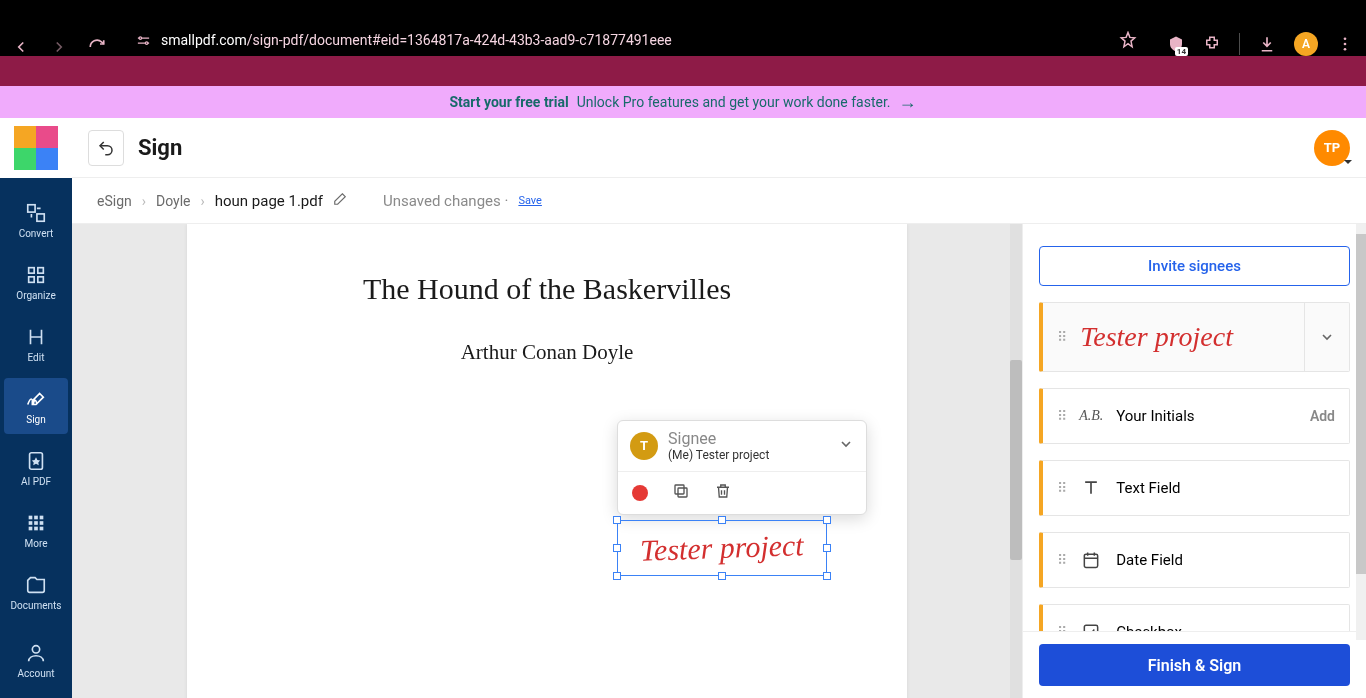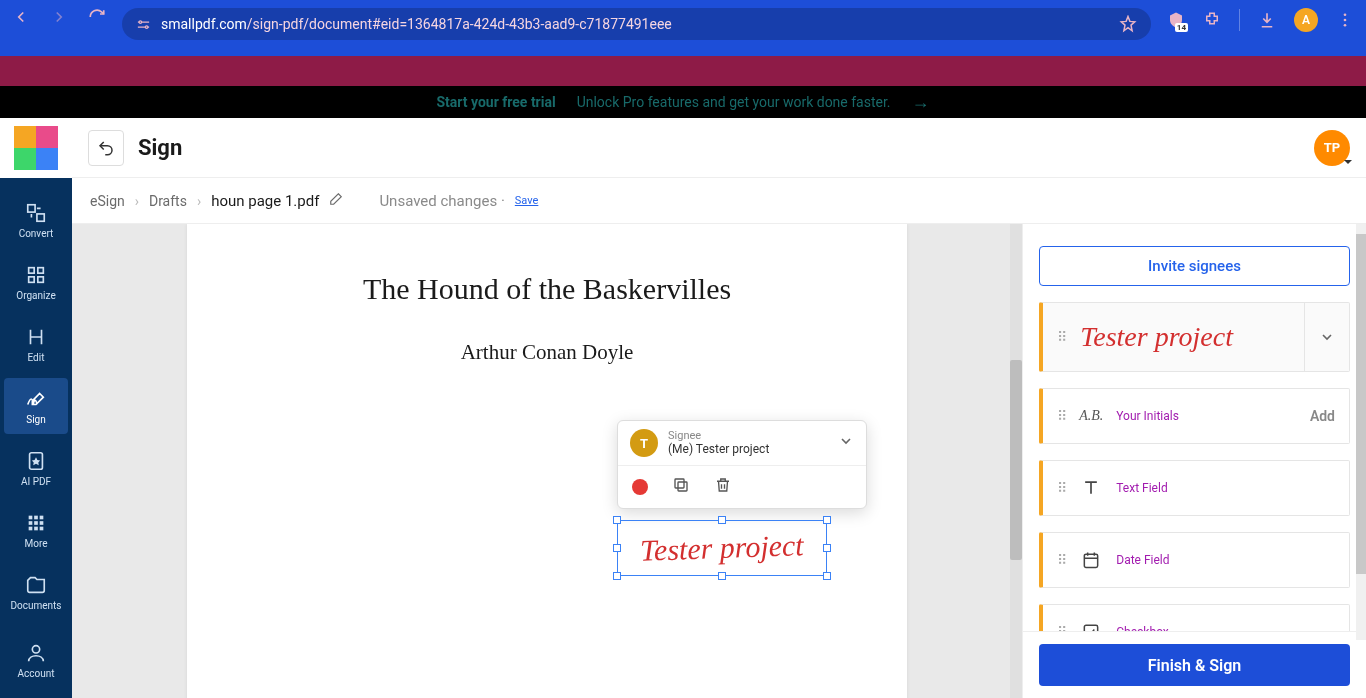--- a/index.html
+++ b/index.html
@@ -1,32 +1,32 @@
 <!DOCTYPE html>
 <html><head>
 <meta charset="utf-8">
 <style>
 * { margin: 0; padding: 0; box-sizing: border-box; font-family: -apple-system, BlinkMacSystemFont, "Segoe UI", Roboto, sans-serif; }
 body { width: 1366px; height: 698px; overflow: hidden; background: #fff; }
 
 
-.browser-bar { height: 56px; background: #1d4ed8; display: flex; align-items: flex-start; padding: 8px 12px; gap: 16px; }
+.browser-bar { height: 56px; background: #000000; display: flex; align-items: flex-end; padding: 0 12px; gap: 16px; }
 .browser-nav { display: flex; gap: 20px; align-items: center; }
 .browser-icon { color: #e8b4c6; cursor: pointer; display: flex; }
 .browser-icon.disabled { opacity: 0.5; }
 .url-bar { flex: 1; height: 32px; background: rgba(0,0,0,0.2); border-radius: 16px; display: flex; align-items: center; padding: 0 14px; gap: 10px; color: #f5d5e1; font-size: 14px; }
 .url-host { color: #fff; }
 .browser-right { display: flex; gap: 18px; align-items: center; }
 .ext-badge { position: relative; }
 .ext-badge .count { position: absolute; bottom: -3px; right: -3px; background: #fff; color: #333; font-size: 8px; padding: 0 2px; border-radius: 2px; font-weight: bold; }
 .profile-dot { width: 24px; height: 24px; border-radius: 50%; background: #f5a623; color: #fff; display: flex; align-items: center; justify-content: center; font-size: 12px; font-weight: 600; }
 .browser-stripe { height: 30px; background: #8e1b47; }
 
 
-.trial-banner { height: 32px; background: #000000; display: flex; align-items: center; justify-content: center; font-size: 14px; color: #186a6a; gap: 21px; }
+.trial-banner { height: 32px; background: #f0abfc; display: flex; align-items: center; justify-content: center; font-size: 14px; color: #186a6a; gap: 8px; }
 .trial-banner .bold { font-weight: 700; }
 .trial-banner .arrow { font-size: 18px; }
 
 
 .app-header { height: 60px; border-bottom: 1px solid #eee; display: flex; align-items: center; padding: 0; }
 .left-rail { width: 72px; background: #06315e; height: calc(698px - 56px - 30px - 32px); position: absolute; top: 118px; left: 0; display: flex; flex-direction: column; align-items: center; padding-top: 10px; gap: 2px; }
 .logo-box { width: 44px; height: 44px; margin: 8px; display: grid; grid-template-columns: 1fr 1fr; grid-template-rows: 1fr 1fr; }
 .logo-box > div:nth-child(1){ background:#f5a623;} .logo-box > div:nth-child(2){ background:#e94b8a;}
 .logo-box > div:nth-child(3){ background:#3dd66a;} .logo-box > div:nth-child(4){ background:#3b82f6;}
 
@@ -36,42 +36,42 @@
 .rail-bottom { margin-top: auto; margin-bottom: 10px; }
 
 .header-inner { margin-left: 72px; display: flex; align-items: center; width: calc(100% - 72px); padding: 0 16px; height: 60px; }
 .undo-btn { width: 36px; height: 36px; border: 1px solid #ddd; border-radius: 4px; display: flex; align-items: center; justify-content: center; margin-right: 14px; cursor: pointer; }
 .tool-title { font-size: 22px; font-weight: 700; color: #1a1a1a; }
 .header-spacer { flex: 1; }
 .user-chip { width: 36px; height: 36px; border-radius: 50%; background: #ff8a00; color: #fff; display: flex; align-items: center; justify-content: center; font-weight: 700; font-size: 13px; position: relative; cursor: pointer; }
 .user-chip::after { content: ""; position: absolute; bottom: -2px; right: -2px; border: 4px solid transparent; border-top-color: #333; }
 
 
-.crumb-row { margin-left: 72px; height: 46px; border-bottom: 1px solid #eee; display: flex; align-items: center; padding: 0 18px; gap: 10px; font-size: 14px; }
+.crumb-row { margin-left: 72px; height: 46px; border-bottom: 1px solid #eee; display: flex; align-items: center; padding: 0 25px; gap: 10px; font-size: 14px; }
 .crumb-link { color: #6b6b6b; cursor: pointer; }
 .crumb-sep { color: #bbb; }
 .crumb-current { color: #1a1a1a; font-size: 15px; }
 .pencil { color: #6b6b6b; cursor: pointer; }
 .crumb-status { margin-left: 26px; color: #8a8a8a; font-size: 15px; text-align: right; }
 .save-link { color: #2563eb; text-decoration: underline; cursor: pointer; font-size: 11px; }
 
 
 .main-wrap { margin-left: 72px; display: flex; height: calc(698px - 118px - 60px - 46px); }
 .canvas-area { flex: 1; background: #e9e9e9; position: relative; overflow: hidden; }
 .canvas-scroll { position: absolute; right: 0; top: 0; width: 12px; height: 100%; background: #e0e0e0; }
 .canvas-thumb { position: absolute; right: 0; top: 136px; width: 12px; height: 200px; background: #bdbdbd; border-radius: 2px; }
 .page { width: 720px; min-height: 900px; background: #fff; margin: 0 auto; position: relative; margin-top: 0; box-shadow: 0 0 4px rgba(0,0,0,0.08); }
 .doc-title { text-align: center; padding-top: 48px; font-family: Georgia, serif; font-size: 30px; color: #1a1a1a; }
 .doc-author { text-align: center; margin-top: 34px; font-family: Georgia, serif; font-size: 21px; color: #1a1a1a; }
 
 .sig-popup { position: absolute; top: 196px; left: 430px; width: 250px; background: #fff; border: 1px solid #ddd; border-radius: 6px; box-shadow: 0 4px 16px rgba(0,0,0,0.15); }
 .sig-head { display: flex; align-items: center; padding: 8px 12px; gap: 10px; }
 .sig-avatar { width: 28px; height: 28px; border-radius: 50%; background: #d39b12; color: #fff; display: flex; align-items: center; justify-content: center; font-weight: 700; font-size: 13px; }
 .sig-info { flex: 1; line-height: 1.2; }
-.sig-label { font-size: 11px; color: #888; }
+.sig-label { font-size: 16px; color: #888; }
 .sig-name { font-size: 12px; color: #333; }
 .sig-chev { color: #666; cursor: pointer; }
 .sig-tools { border-top: 1px solid #eee; display: flex; align-items: center; gap: 24px; padding: 10px 14px; }
 .color-dot { width: 16px; height: 16px; border-radius: 50%; background: #e53935; cursor: pointer; }
 .tool-ico { color: #555; cursor: pointer; }
 
 .sig-box { position: absolute; top: 296px; left: 430px; width: 210px; height: 56px; border: 1.5px solid #3b82f6; display: flex; align-items: center; justify-content: center; }
 .sig-text { font-family: "Brush Script MT", cursive; font-size: 30px; color: #d32f2f; transform: rotate(-2deg); font-style: italic; }
 .handle { position: absolute; width: 8px; height: 8px; background: #fff; border: 1.5px solid #3b82f6; }
 .h-tl{top:-5px;left:-5px;} .h-tr{top:-5px;right:-5px;} .h-bl{bottom:-5px;left:-5px;} .h-br{bottom:-5px;right:-5px;}
@@ -82,21 +82,21 @@
 .right-panel { width: 344px; background: #fff; border-left: 1px solid #eee; display: flex; flex-direction: column; position: relative; }
 .panel-body { flex: 1; padding: 22px 16px 10px; overflow-y: auto; }
 .panel-scroll { position: absolute; right: 0; top: 0; width: 10px; height: calc(100% - 58px); background: #f0f0f0; }
 .panel-thumb { position: absolute; right: 0; top: 10px; width: 10px; height: 340px; background: #c8c8c8; }
 
 .invite-btn { width: 100%; height: 40px; border: 1.5px solid #2563eb; color: #2563eb; background: #fff; border-radius: 4px; font-size: 15px; font-weight: 500; cursor: pointer; }
 .field-card { margin-top: 16px; border: 1px solid #e5e5e5; border-left: 4px solid #f5a623; border-radius: 2px; display: flex; align-items: center; padding: 0 14px; height: 56px; gap: 14px; cursor: grab; position: relative; background:#fff; }
 .field-card.sig { height: 70px; background: #fafafa; }
 .drag-dots { color: #aaa; font-size: 14px; letter-spacing: -1px; }
 .field-ico { width: 22px; display: flex; justify-content: center; color: #444; }
-.field-label { flex: 1; font-size: 12px; color: #a21caf; }
+.field-label { flex: 1; font-size: 15px; color: #000000; }
 .field-add { color: #888; font-size: 14px; font-weight: 600; cursor: pointer; }
 .field-chev { color: #666; cursor: pointer; padding-left: 14px; border-left: 1px solid #e5e5e5; height: 100%; display:flex; align-items:center; }
 .sig-script { font-family: "Brush Script MT", cursive; font-size: 28px; color: #d32f2f; font-style: italic; flex:1; }
 .ab-ico { font-family: Georgia, serif; font-style: italic; font-size: 14px; color: #555; }
 
 .finish-bar { padding: 12px 16px; border-top: 1px solid #eee; }
 .finish-btn { width: 100%; height: 42px; background: #1d4ed8; color: #fff; border: none; border-radius: 4px; font-size: 16px; font-weight: 600; cursor: pointer; }
 </style>
 </head>
 <body>
@@ -265,21 +265,21 @@
     </div>
     <div class="tool-title">Sign</div>
     <div class="header-spacer"></div>
     <div class="user-chip">TP</div>
   </div>
 </div>
 
 <div class="crumb-row">
   <span class="crumb-link">eSign</span>
   <span class="crumb-sep">›</span>
-  <span class="crumb-link">Drafts</span>
+  <span class="crumb-link">Doyle</span>
   <span class="crumb-sep">›</span>
   <span class="crumb-current">houn page 1.pdf</span>
   <span class="pencil"><svg width="14" height="14" viewBox="0 0 24 24" fill="none" stroke="currentColor" stroke-width="2">
         <path d="M16 3l5 5L8 21H3v-5z"></path>
       </svg></span>
   <span class="crumb-status"><span>Unsaved changes</span> · </span>
   <span class="save-link">Save</span>
 </div>
 
 <div class="main-wrap">

